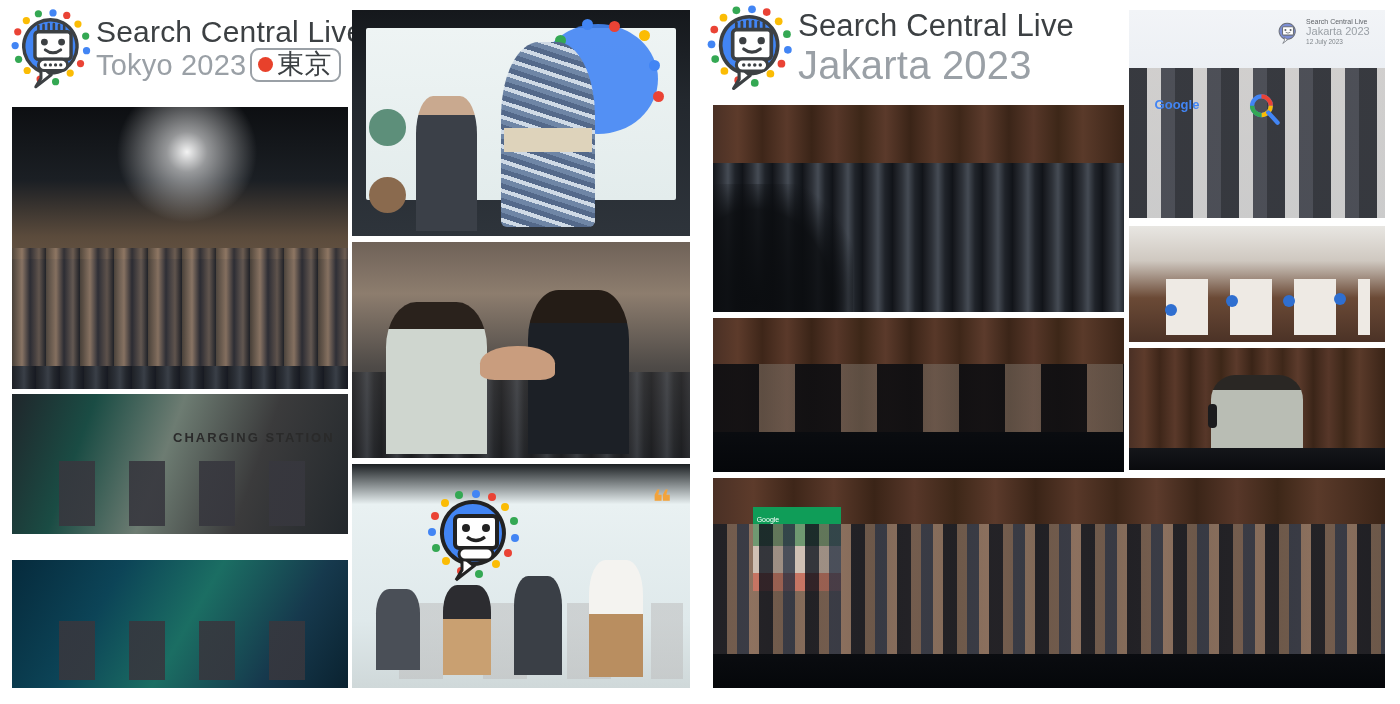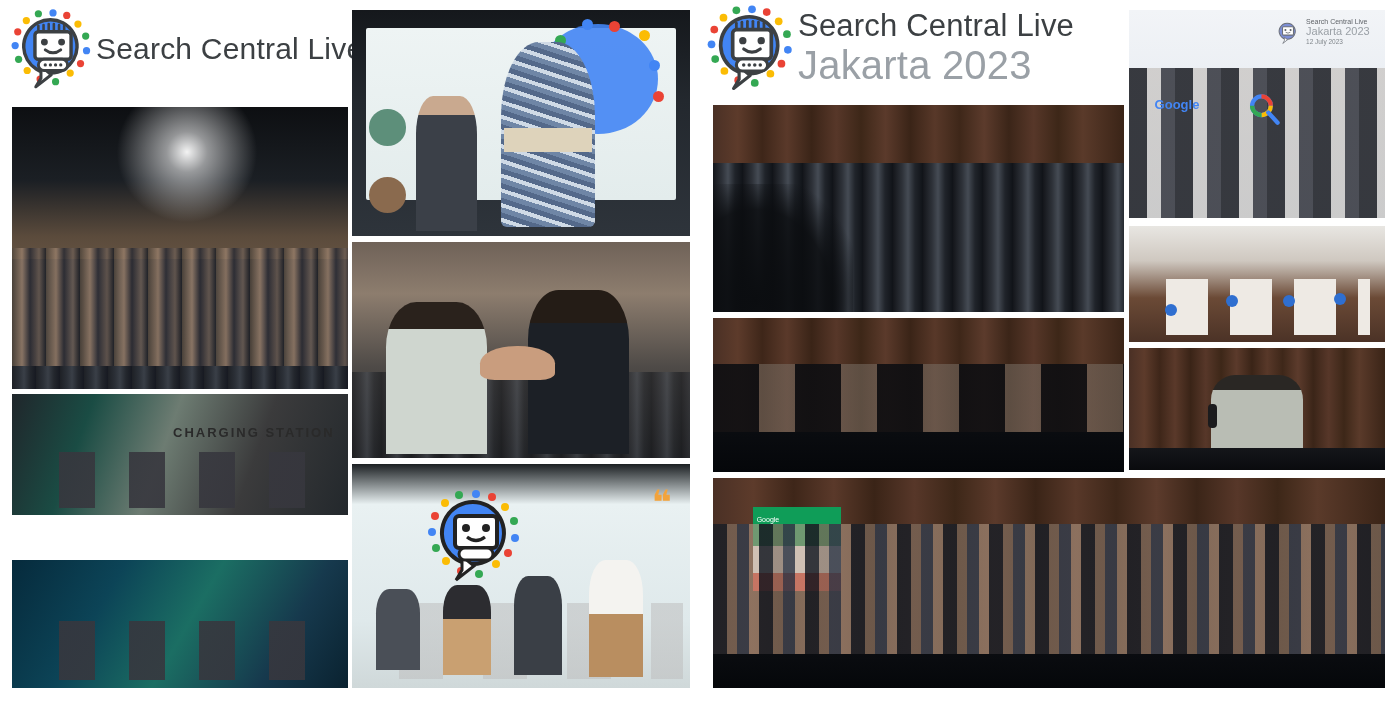--- a/index.html
+++ b/index.html
@@ -129,20 +129,27 @@
         <g fill="#3c4043">
             <circle cx="41" cy="68.5" r="1.9"></circle>
             <circle cx="47" cy="68.5" r="1.9"></circle>
             <circle cx="53" cy="68.5" r="1.9"></circle>
             <circle cx="59" cy="68.5" r="1.9"></circle>
           </g>
       </svg>
     </div>
     <div class="titles">
       <div class="t-line1">Search Central Live</div>
+      <div class="t-line2">
+        <span>Tokyo 2023</span>
+        <span class="jp-badge">
+          <span class="jp-dot"></span>
+          <span class="jp-text">東京</span>
+        </span>
+      </div>
     </div>
   </div>
 
   <div class="hdr" id="jakarta-header">
     <div class="logo">
       <svg width="92" height="92" viewBox="0 0 100 100" aria-hidden="true">
         <g>
           <circle cx="50" cy="8" r="4.2" fill="#4285f4"></circle>
           <circle cx="66" cy="11" r="4.2" fill="#ea4335"></circle>
           <circle cx="79" cy="21" r="4.2" fill="#fbbc04"></circle>
@@ -188,21 +195,21 @@
     </div>
   </div>
 
   <div class="photo" style="left:12px;top:107px;width:336px;height:282px;">
     <div class="ph hall"></div>
     <div class="flare"></div>
     <div class="crowd"></div>
     <div class="people-row"></div>
   </div>
 
-  <div class="photo" style="left:12px;top:394px;width:336px;height:121px;">
+  <div class="photo" style="left:12px;top:394px;width:336px;height:140px;">
     <div class="ph expo"></div>
     <div class="charging-txt">CHARGING STATION</div>
     <div class="figs"></div>
   </div>
 
   <div class="photo" style="left:12px;top:560px;width:336px;height:128px;">
     <div class="ph neon"></div>
     <div class="figs"></div>
   </div>
 

